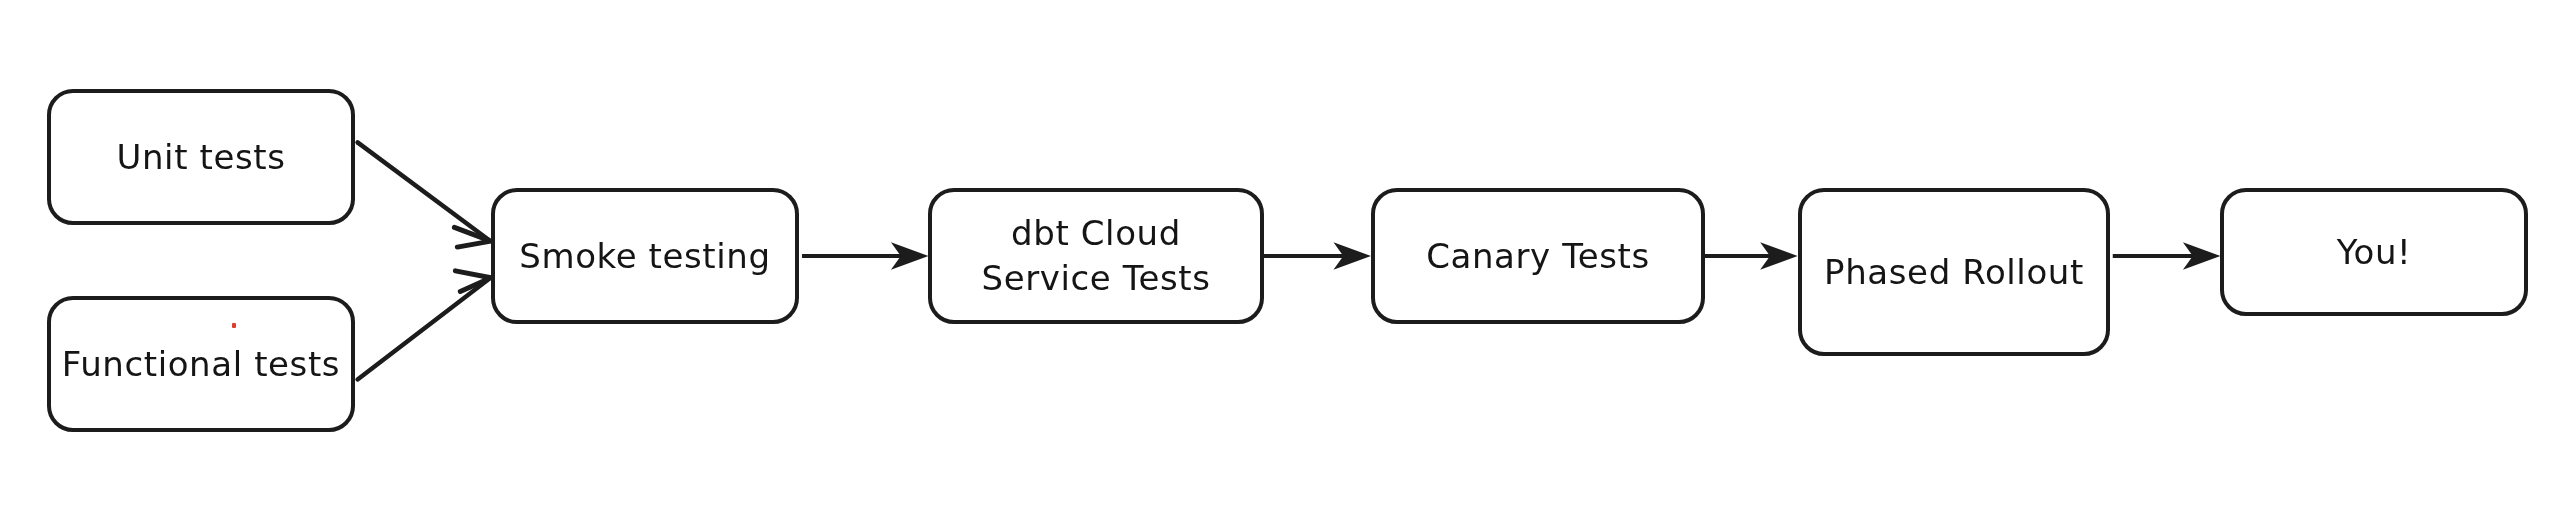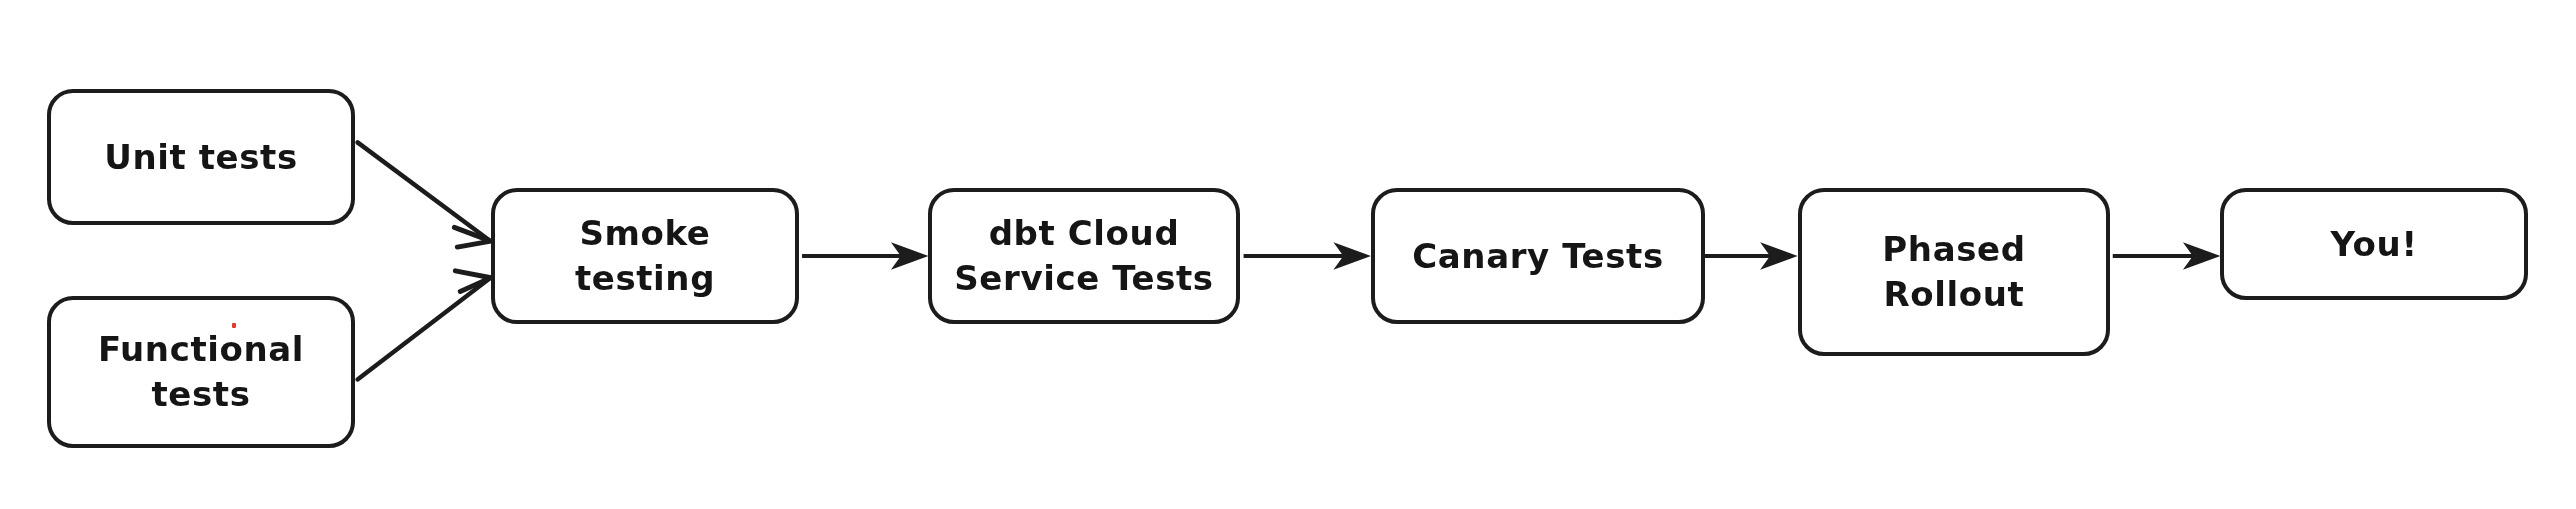--- a/index.html
+++ b/index.html
@@ -38,21 +38,21 @@
     text-align: center;
   }
   .node-label {
     font-family: "DejaVu Sans", sans-serif;
     font-size: 34px;
     line-height: 1.32;
     color: #151515;
     letter-spacing: 0.6px;
     white-space: pre-line;
     padding: 0 10px;
-    font-weight: 700;
+    font-weight: 400;
   }
   .artifact-dot {
     position: absolute;
     width: 4px;
     height: 5px;
     background: #e33b2e;
     border-radius: 1px;
   }
 </style>
 </head>
@@ -90,40 +90,40 @@
     <g>
       <line x1="2139" y1="259" x2="2233" y2="259" stroke="#1c1c1c" stroke-width="4" stroke-linecap="butt"></line>
       <path d="M 2210 245 L 2248 259 L 2210 273 L 2220 259 Z" fill="#1c1c1c"></path>
     </g>
   </svg>
 
   <div class="node" style="left:47px; top:89px; width:308px; height:136px;">
     <span class="node-label">Unit tests</span>
   </div>
 
-  <div class="node" style="left:47px; top:296px; width:308px; height:152px;">
+  <div class="node" style="left:47px; top:296px; width:308px; height:136px;">
     <span class="node-label">Functional tests</span>
     <span class="artifact-dot" style="left:181px; top:23px;"></span>
   </div>
 
   <div class="node" style="left:491px; top:188px; width:308px; height:136px;">
     <span class="node-label">Smoke testing</span>
   </div>
 
-  <div class="node" style="left:928px; top:188px; width:312px; height:136px;">
+  <div class="node" style="left:928px; top:188px; width:336px; height:136px;">
     <span class="node-label">dbt Cloud
 Service Tests</span>
   </div>
 
   <div class="node" style="left:1371px; top:188px; width:334px; height:136px;">
     <span class="node-label">Canary Tests</span>
   </div>
 
   <div class="node" style="left:1798px; top:188px; width:312px; height:168px;">
     <span class="node-label">Phased Rollout</span>
   </div>
 
-  <div class="node" style="left:2220px; top:188px; width:308px; height:112px;">
+  <div class="node" style="left:2220px; top:188px; width:308px; height:128px;">
     <span class="node-label">You!</span>
   </div>
 
 </div>
 
 
 </body></html>

